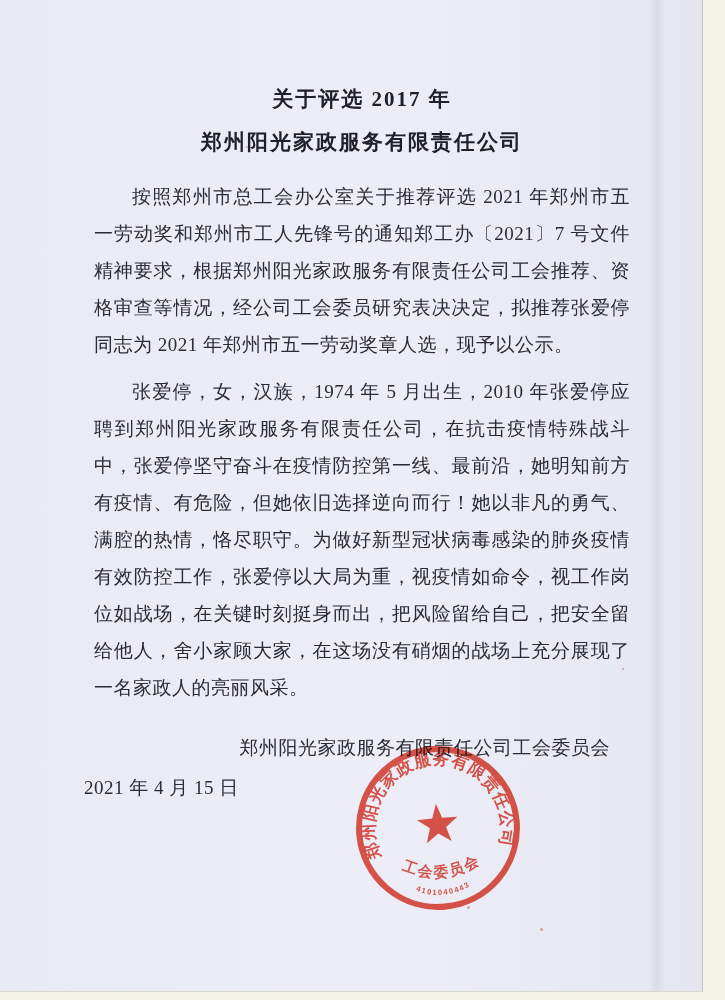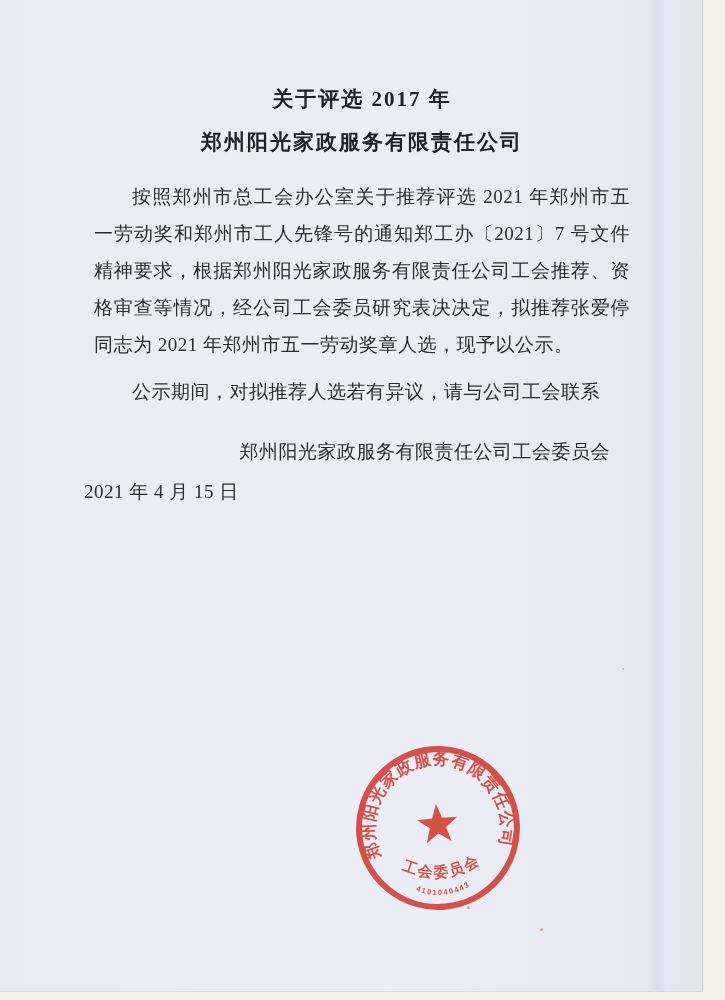--- a/index.html
+++ b/index.html
@@ -61,22 +61,22 @@
 <div class="paper">
   <div class="streak"></div>
 
   <div class="content">
     <div class="title-block">
       <p class="title-line">关于评选 2017 年</p>
       <p class="title-line">郑州阳光家政服务有限责任公司</p>
     </div>
 
     <p class="para">按照郑州市总工会办公室关于推荐评选 2021 年郑州市五一劳动奖和郑州市工人先锋号的通知郑工办〔2021〕7 号文件精神要求，根据郑州阳光家政服务有限责任公司工会推荐、资格审查等情况，经公司工会委员研究表决决定，拟推荐张爱停同志为 2021 年郑州市五一劳动奖章人选，现予以公示。</p>
+    <p class="para">张爱停，女，汉族，1974 年 5 月出生，2010 年张爱停应聘到郑州阳光家政服务有限责任公司，在抗击疫情特殊战斗中，张爱停坚守奋斗在疫情防控第一线、最前沿，她明知前方有疫情、有危险，但她依旧选择逆向而行！她以非凡的勇气、满腔的热情，恪尽职守。为做好新型冠状病毒感染的肺炎疫情有效防控工作，张爱停以大局为重，视疫情如命令，视工作岗位如战场，在关键时刻挺身而出，把风险留给自己，把安全留给他人，舍小家顾大家，在这场没有硝烟的战场上充分展现了一名家政人的亮丽风采。</p>
 
-    <p class="notice-line">公示期间，对拟推荐人选若有异议，请与公司工会联系</p>
 
     <p class="signature-line">郑州阳光家政服务有限责任公司工会委员会</p>
     <p class="date-line">2021 年 4 月 15 日</p>
   </div>
 
   <svg class="seal" viewBox="0 0 170 170" xmlns="http://www.w3.org/2000/svg">
     <defs>
       <path id="arcTop" d="M 30.4,116.5 A 63 63 0 1 1 139.6,116.5" fill="none"></path>
       <path id="arcInner" d="M 40,119 A 78 78 0 0 0 130,119" fill="none"></path>
       <path id="arcCode" d="M 50,140 A 60 60 0 0 0 120,140" fill="none"></path>

